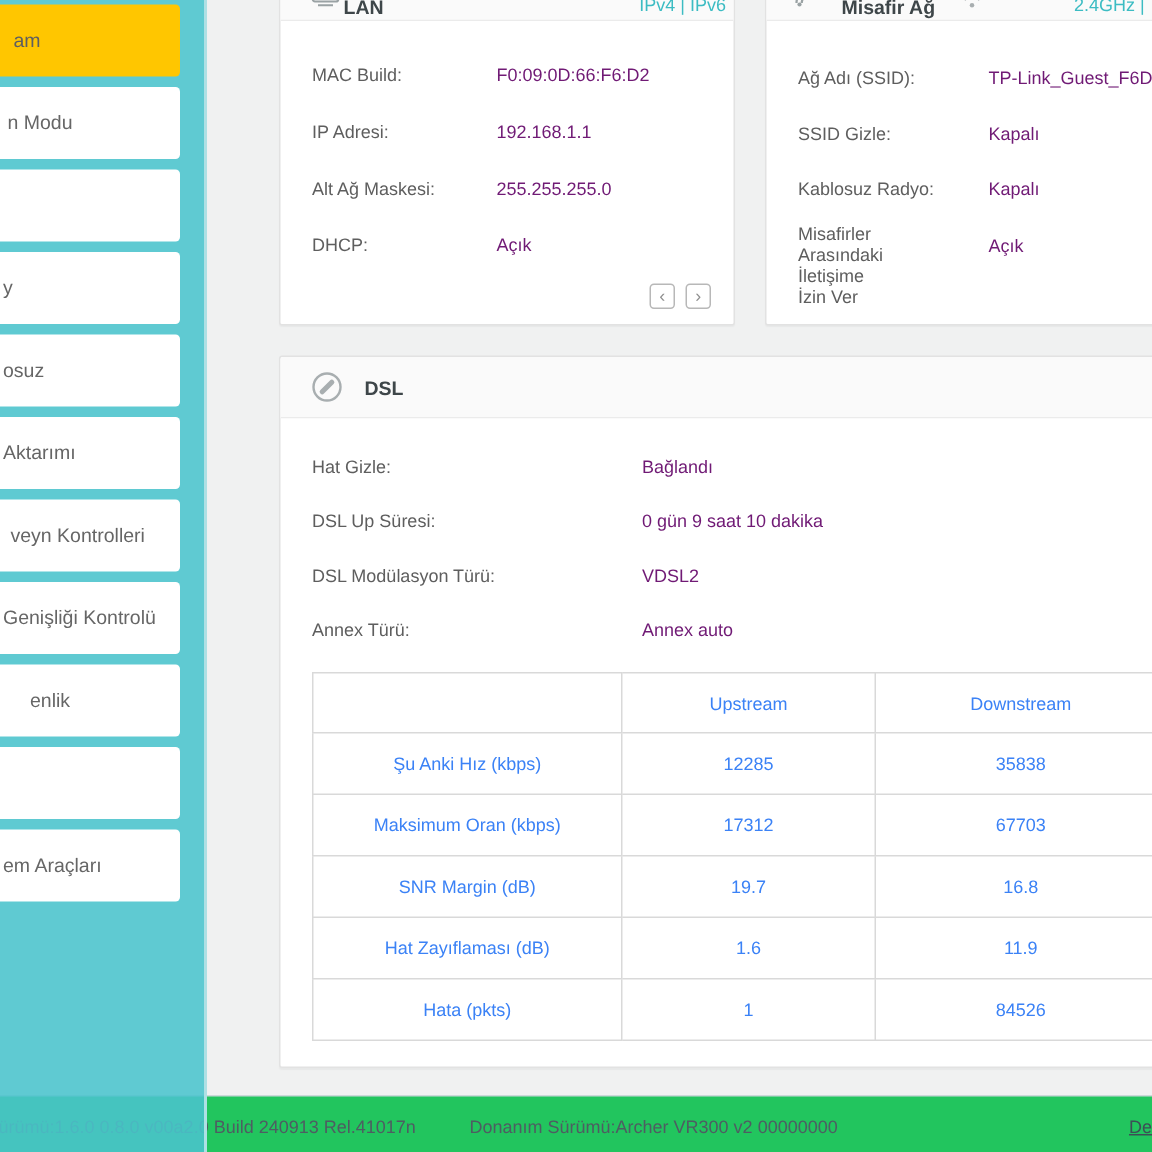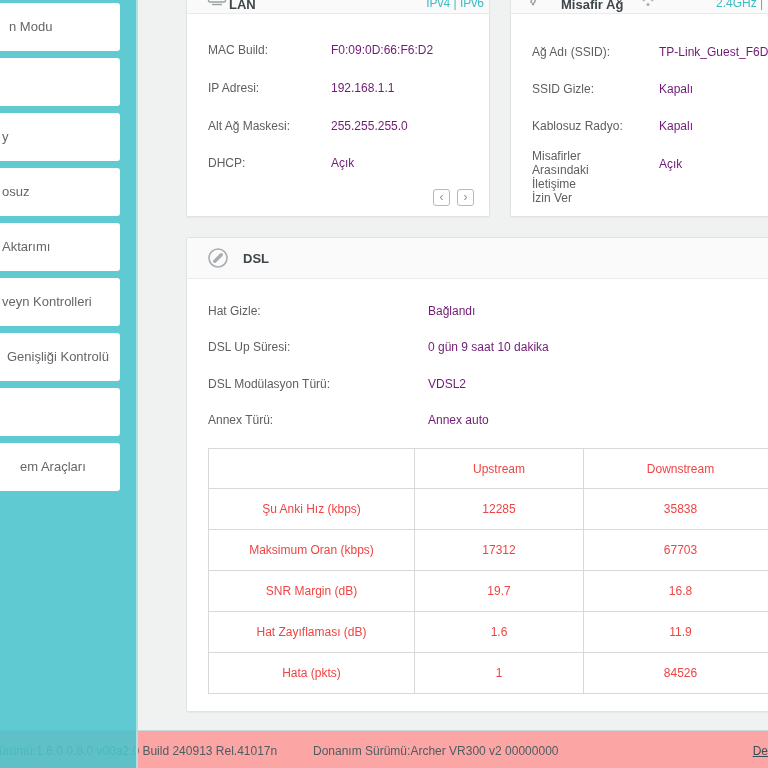--- a/index.html
+++ b/index.html
@@ -76,46 +76,48 @@
     position:absolute;top:218px;width:17px;height:17px;background:#fff;
     border:1px solid #b8b8b8;border-radius:3px;box-sizing:border-box;
     color:#8f8f8f;font-size:12px;line-height:14px;text-align:center;cursor:pointer;
   }
   
   .dsl-table{
     position:absolute;left:21px;top:210px;width:570px;
     border-collapse:collapse;table-layout:fixed;background:#fff;
   }
   .dsl-table th,.dsl-table td{
-    border:1px solid #d9d9d9;font-size:12px;color:#ef4444;font-weight:normal;
+    border:1px solid #d9d9d9;font-size:12px;color:#3b82f6;font-weight:normal;
     text-align:center;padding:0;
   }
   .dsl-table th{height:39px;}
   .dsl-table td{height:40px;}
   .col-label{width:205px;}
   .col-up{width:168px;}
 </style>
 </head>
 <body style="background: rgb(240, 241, 241);">
 
-<div class="footer" style="background: #fca5a5;">
+<div class="footer" style="background: #22c55e;">
   <span class="fw fw-left">ürümü:1.6.0 0.8.0 v00a2.0 Build 240913 Rel.41017n</span>
   <span class="fw fw-hw">Donanım Sürümü:Archer VR300 v2 00000000</span>
   <span class="fw fw-support">De</span>
 </div>
 
 <div class="sidebar" style="background: rgba(74, 196, 205, 0.88);">
   <ul class="menu">
+      <li class="selected" style="background: rgb(255, 198, 0);">am</li>
       <li>n Modu</li>
       <li></li>
       <li>y</li>
       <li>osuz</li>
       <li>Aktarımı</li>
       <li>veyn Kontrolleri</li>
       <li>Genişliği Kontrolü</li>
+      <li>enlik</li>
       <li></li>
       <li>em Araçları</li>
     </ul>
 </div>
 
 <div class="card" id="card-lan">
   <div class="card-header">
     <span class="hicon" style="left:20px;">
       <svg width="20" height="18" viewBox="0 0 20 18">
         <rect x="1.5" y="2" width="17" height="11" rx="1.5" fill="none" stroke="#9aa2a4" stroke-width="1.4"></rect>

